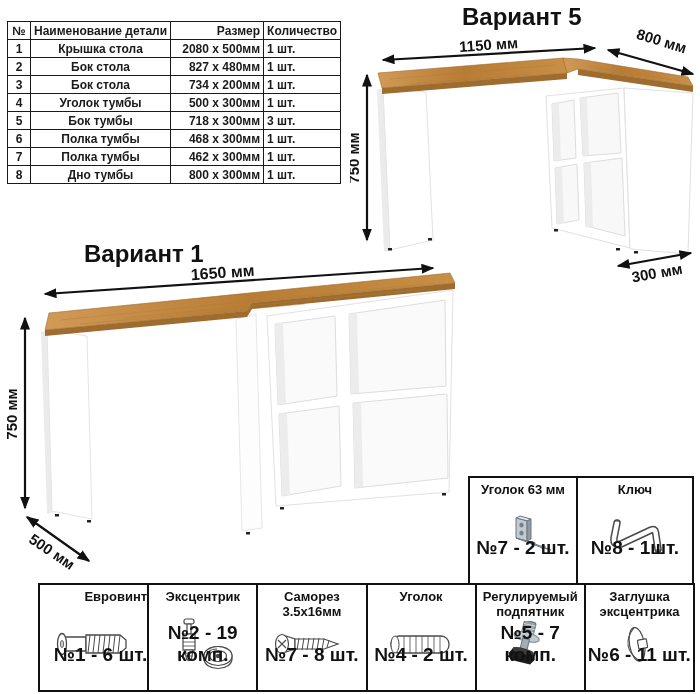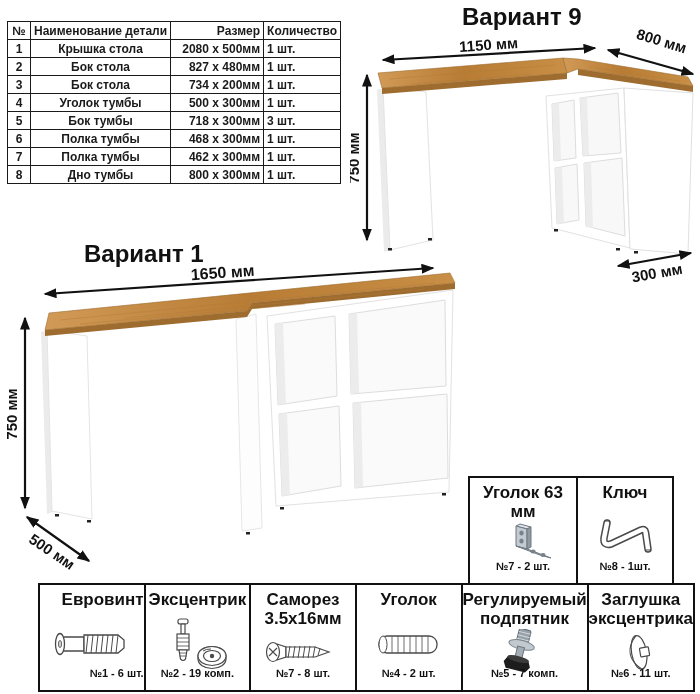--- a/index.html
+++ b/index.html
@@ -33,35 +33,35 @@
   #v2-svg{left:350px;top:28px;}
   #v1-svg{left:5px;top:256px;}
   svg text{font-family:"Liberation Sans","DejaVu Sans",sans-serif;font-weight:bold;fill:#111;}
   
   .hw-box{
     position:relative;background:#fff;border:2px solid #111;
     box-sizing:border-box;text-align:center;
   }
   .hw-top{position:absolute;top:476px;height:109px;}
   #hw-box-7{left:468px;width:110px;}
-  #hw-box-8{left:576px;width:98px;}
+  #hw-box-8{left:576px;width:118px;}
   .hw-row{
     position:absolute;left:38px;top:583px;width:657px;height:109px;
     display:flex;
   }
   .hw-row .hw-box{flex:1 1 0;margin-left:-2px;height:109px;}
   .hw-row .hw-box:first-child{margin-left:0;text-align:right;}
   .hw-title{
-    padding-top:5px;font-size:17px;font-weight:bold;line-height:1.12;
+    padding-top:5px;font-size:13px;font-weight:bold;line-height:1.12;
     min-height:30px;
   }
   .hw-icon{height:48px;display:flex;align-items:center;justify-content:center;}
   .hw-qty{
-    position:absolute;bottom:11px;left:0;right:0;
-    font-size:11px;font-weight:bold;
+    position:absolute;bottom:24px;left:0;right:0;
+    font-size:19px;font-weight:bold;
   }
 </style>
 </head>
 <body>
 
 <table class="parts-table">
   <thead>
     <tr>
       <th class="col-num">№</th>
       <th class="col-name">Наименование детали</th>
@@ -114,21 +114,21 @@
     </tr>
     <tr>
       <td class="col-num">8</td>
       <td class="col-name">Дно тумбы</td>
       <td class="col-size">800 x 300мм</td>
       <td class="col-qty">1 шт.</td>
     </tr>
   </tbody>
 </table>
 
-<div class="variant-title" id="v2-title">Вариант 9</div>
+<div class="variant-title" id="v2-title">Вариант 5</div>
 
 <svg class="diagram" id="v2-svg" width="350" height="282" viewBox="0 0 350 282">
   <defs>
     <linearGradient id="wood2" x1="0" y1="0" x2="1" y2="0">
       <stop offset="0" stop-color="#d19willow"></stop>
       <stop offset="0" stop-color="#d19a56"></stop>
       <stop offset="0.45" stop-color="#b87c35"></stop>
       <stop offset="1" stop-color="#c98f46"></stop>
     </linearGradient>
     <marker id="ah2" markerWidth="13" markerHeight="11" refX="11.5" refY="5" orient="auto-start-reverse" markerUnits="userSpaceOnUse">

